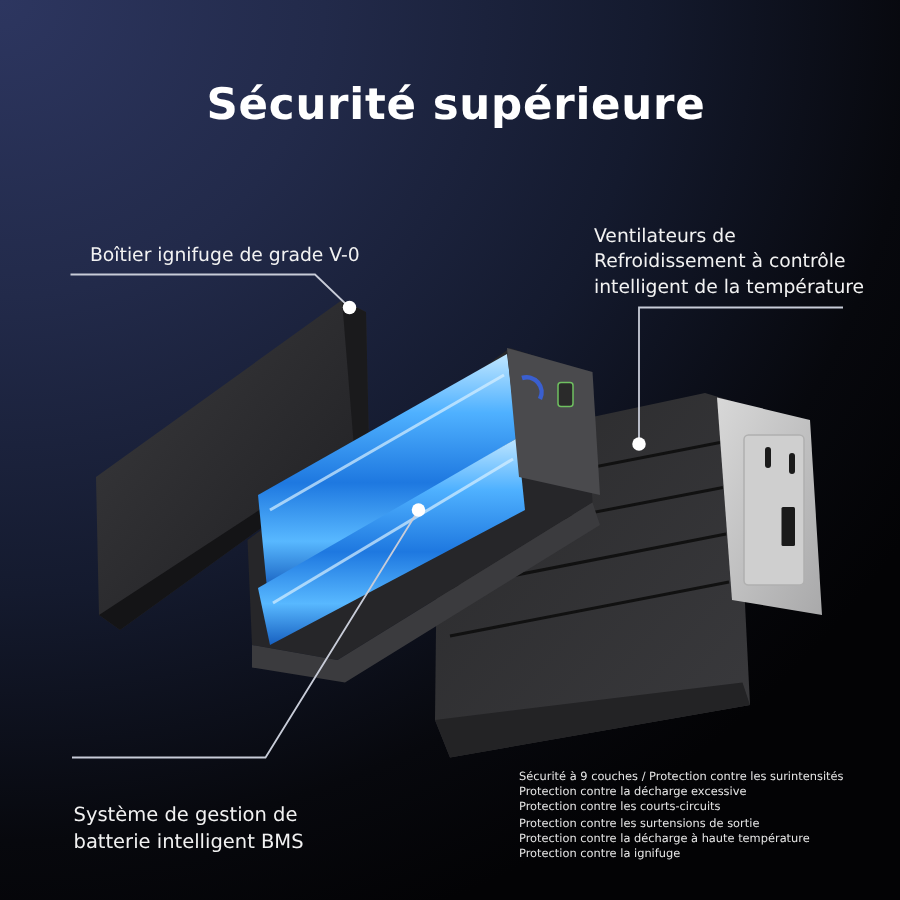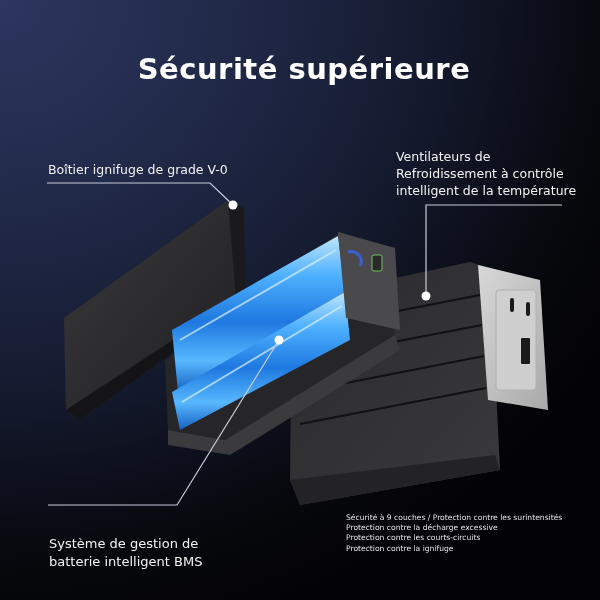--- a/index.html
+++ b/index.html
@@ -15,21 +15,21 @@
     .title {
       position: absolute; left: 4px; top: 52px; width: 600px;
       text-align: center;
       font-size: 29px; font-weight: bold; letter-spacing: 0.5px;
       color: #ffffff;
     }
     .label {
       position: absolute;
       font-size: 12.5px; line-height: 17px; color: #f2f2f2;
     }
-    .lbl-housing { left: 48px; top: 161px; }
+    .lbl-housing { left: 60px; top: 161px; }
     .lbl-fans { left: 396px; top: 148px; width: 200px; }
     .lbl-bms { left: 49px; top: 535px; font-size: 13px; line-height: 18px; }
     .prot-list {
       position: absolute; left: 330px; top: 497px;
       font-size: 7.6px; line-height: 10.2px; color: #e6e6e6;
       list-style: none; margin: 16px; padding: 0;
     }
     .prot-list li { margin: 0; padding: 0; white-space: nowrap; }
     svg.art { position: absolute; left: 0; top: 0; }
     .line-first { display: block; }
@@ -131,15 +131,17 @@
   <div class="label lbl-fans">
     <span class="line-first">Ventilateurs de</span>
     <span class="line-first">Refroidissement à contrôle</span>
     <span class="line-first">intelligent de la température</span>
   </div>
 
   <ul class="prot-list">
     <li>Sécurité à 9 couches / Protection contre les surintensités</li>
     <li>Protection contre la décharge excessive</li>
     <li>Protection contre les courts-circuits</li>
+    <li>Protection contre les surtensions de sortie</li>
+    <li>Protection contre la décharge à haute température</li>
     <li>Protection contre la ignifuge</li>
   </ul>
 </div>
 
 </body></html>

